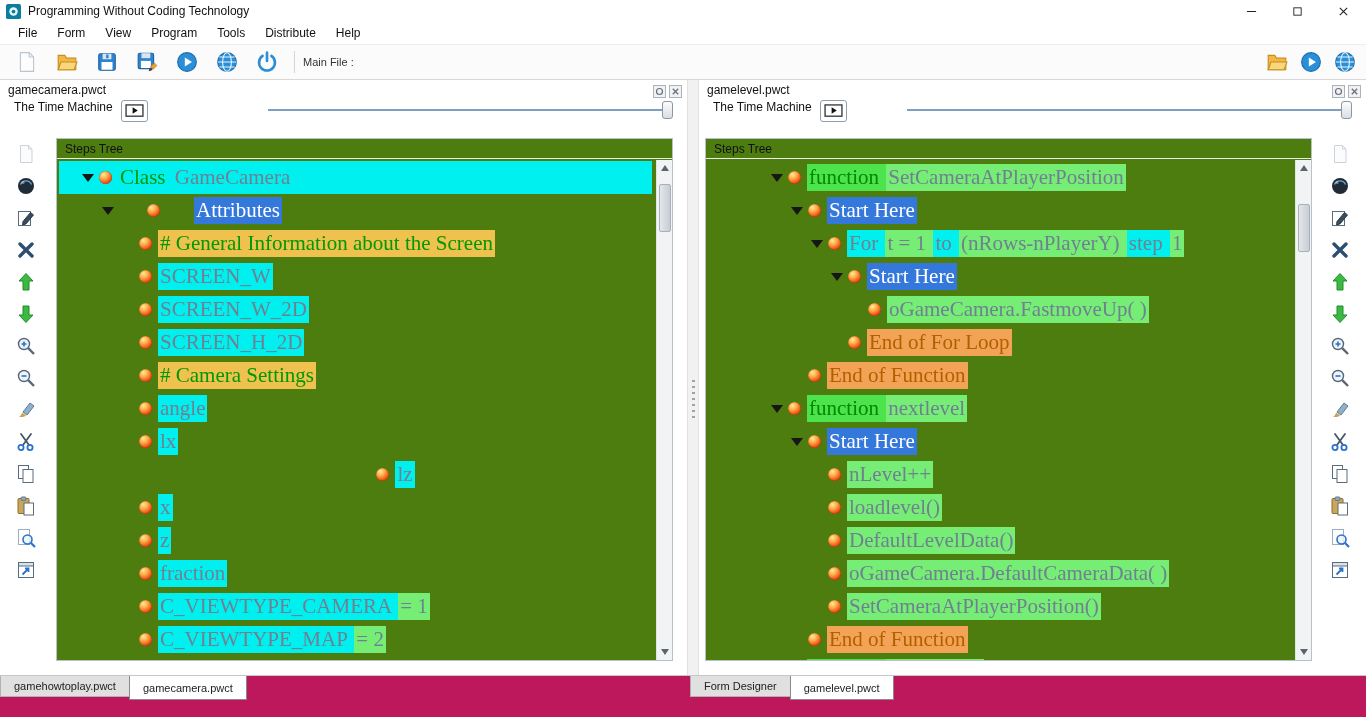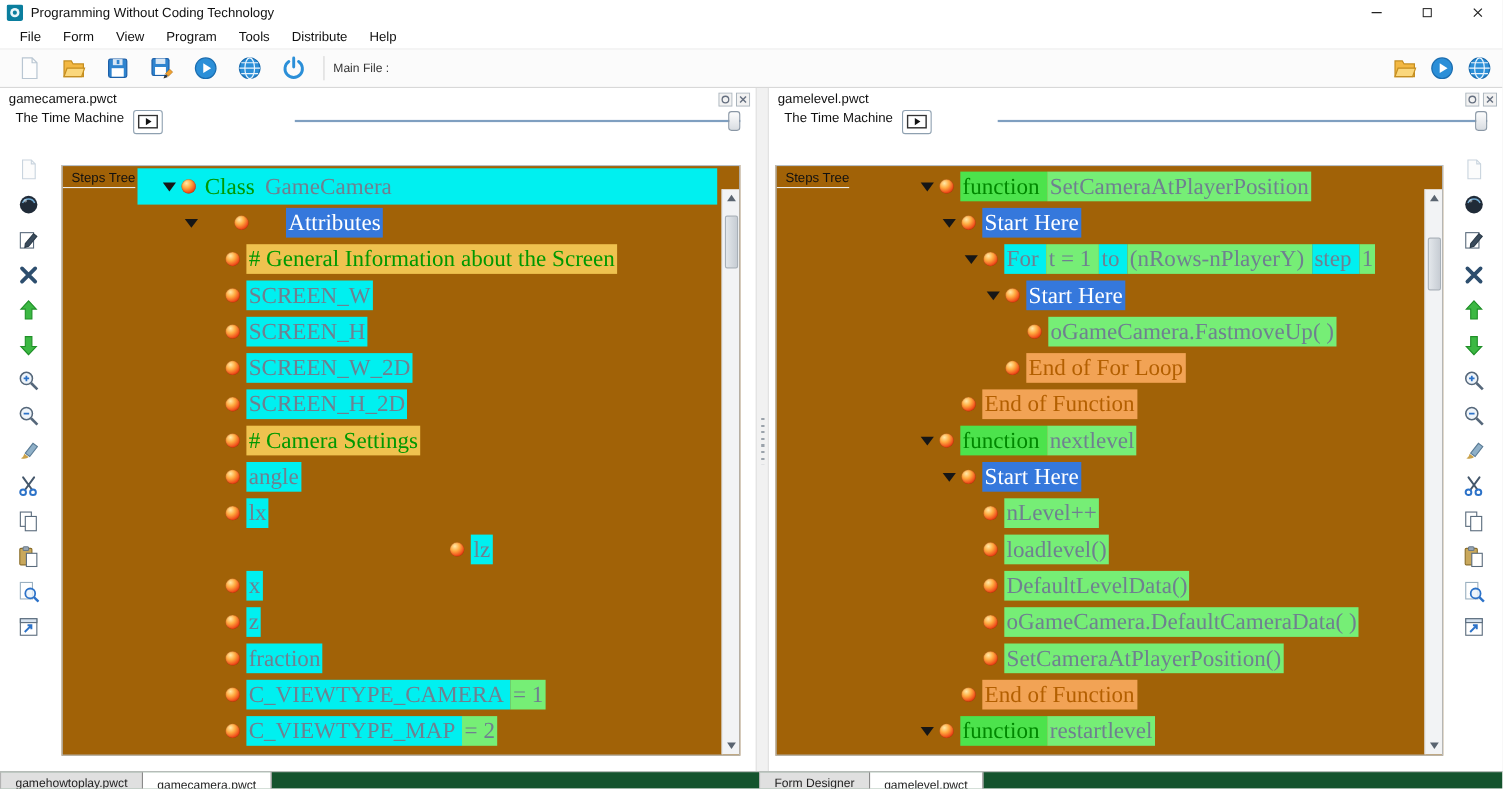--- a/index.html
+++ b/index.html
@@ -54,21 +54,21 @@
   .tm-slider.gap-sm{margin-left:60px;}
   .tm-track{position:absolute;left:0;right:0;top:9px;height:2px;background:#7f9fc0;}
   .tm-thumb{position:absolute;right:0;top:1px;width:11px;height:18px;border:1px solid #8a97a5;border-radius:3px;
      background:linear-gradient(180deg,#fdfdfd,#d9dde2);}
 
   .child-body{flex:1;display:flex;overflow:hidden;padding-bottom:14px;}
   .side-toolbar{width:52px;flex:0 0 auto;display:flex;flex-direction:column;align-items:center;padding-top:4px;}
   .side-btn{width:26px;height:24px;margin-bottom:8px;display:flex;align-items:center;justify-content:center;}
   .side-btn .icon{width:20px;height:20px;}
 
-  .tree-wrap{flex:1;margin-top:12px;border:1px solid #b8c0c8;background:#a16207;display:flex;flex-direction:row;position:relative;overflow:hidden;}
+  .tree-wrap{flex:1;margin-top:0;border:1px solid #b8c0c8;background:#4d7c0f;display:flex;flex-direction:column;position:relative;overflow:hidden;}
   .mdi-child.left .tree-wrap{margin-left:4px;margin-right:14px;}
   .mdi-child.right .tree-wrap{margin-left:6px;margin-right:2px;}
   .tree-header{height:20px;flex:0 0 auto;display:flex;align-items:center;padding-left:8px;font-size:12px;color:#111;border-bottom:1px solid #ececec;}
   .tree-content{flex:1;overflow:hidden;padding:2px 20px 0 2px;font-family:"Liberation Serif","DejaVu Serif",serif;font-size:21px;}
   .tree-row{height:33px;display:flex;align-items:center;white-space:pre;}
   .tree-row.selected{background:#00F0F0;}
   .expander{width:18px;flex:0 0 auto;display:flex;align-items:center;justify-content:center;}
   .tri{width:0;height:0;border-left:6px solid transparent;border-right:6px solid transparent;border-top:8px solid #161616;}
   .orb{width:13px;height:13px;border-radius:50%;flex:0 0 auto;margin:0 6px 0 2px;
      background:radial-gradient(circle at 35% 28%,#ffe9a8 0%,#ffab40 34%,#f04818 70%,#b82c10 100%);
@@ -86,21 +86,21 @@
   .tree-scroll{position:absolute;top:21px;right:0;bottom:0;width:16px;background:#f2f3f5;border-left:1px solid #e0e3e7;display:flex;flex-direction:column;align-items:center;}
   .sb-arrow{width:16px;height:16px;display:flex;align-items:center;justify-content:center;flex:0 0 auto;}
   .arr-up{width:0;height:0;border-left:4px solid transparent;border-right:4px solid transparent;border-bottom:6px solid #5a6470;}
   .arr-down{width:0;height:0;border-left:4px solid transparent;border-right:4px solid transparent;border-top:6px solid #5a6470;}
   .sb-spacer{flex:1;}
   .sb-thumb{width:12px;height:48px;flex:0 0 auto;background:linear-gradient(90deg,#e3e7eb,#c7cdd4);border:1px solid #a8b0b8;border-radius:2px;}
   .sb-thumb.pos-a{margin-top:8px;}
   .sb-thumb.pos-b{margin-top:28px;}
 
   
-  .bottom-bar{height:16px;flex:0 0 auto;background:#14532d;border-top:1px solid #c6c6c6;position:relative;}
+  .bottom-bar{height:42px;flex:0 0 auto;background:#be185d;border-top:1px solid #c6c6c6;position:relative;}
   .tab-group{position:absolute;top:0;display:flex;align-items:flex-start;}
   .tab-group.tg-left{left:0;}
   .tab-group.tg-right{left:690px;}
   .tab{height:21px;padding:0 13px;display:flex;align-items:center;font-size:11px;color:#222;
      background:#e0e0e0;border:1px solid #b2b2b2;border-top:none;margin-right:-1px;white-space:nowrap;}
   .tab.active{background:#ffffff;border-color:#8a8a8a;height:24px;z-index:2;position:relative;}
 </style>
 </head>
 <body>
 
@@ -400,21 +400,20 @@
               </span>
             </div>
           </div>
         <div class="tree-wrap">
           <div class="tree-header">Steps Tree</div>
           <div class="tree-content" id="left-tree">
               <div class="tree-row selected" style="padding-left: 20px;"><span class="expander"><span class="tri"></span></span><span class="orb"></span><span class="seg kw-cyan">Class </span><span class="seg id-cyan">GameCamera</span></div>
               <div class="tree-row" style="padding-left: 40px; gap: 28px;"><span class="expander"><span class="tri"></span></span><span class="orb"></span><span class="seg blue">Attributes</span></div>
               <div class="tree-row" style="padding-left: 60px; text-align: right;"><span class="expander"></span><span class="orb"></span><span class="seg comment"># General Information about the Screen</span></div>
               <div class="tree-row" style="padding-left: 60px;"><span class="expander"></span><span class="orb"></span><span class="seg id-cyan">SCREEN_W</span></div>
-              <div class="tree-row" style="padding-left: 60px;"><span class="expander"></span><span class="orb"></span><span class="seg id-cyan">SCREEN_H</span></div>
               <div class="tree-row" style="padding-left: 60px;"><span class="expander"></span><span class="orb"></span><span class="seg id-cyan">SCREEN_W_2D</span></div>
               <div class="tree-row" style="padding-left: 60px;"><span class="expander"></span><span class="orb"></span><span class="seg id-cyan">SCREEN_H_2D</span></div>
               <div class="tree-row" style="padding-left: 60px;"><span class="expander"></span><span class="orb"></span><span class="seg comment"># Camera Settings</span></div>
               <div class="tree-row" style="padding-left: 60px;"><span class="expander"></span><span class="orb"></span><span class="seg id-cyan">angle</span></div>
               <div class="tree-row" style="padding-left: 60px;"><span class="expander"></span><span class="orb"></span><span class="seg id-cyan">lx</span></div>
               <div class="tree-row" style="padding-left: 60px; justify-content: center;"><span class="expander"></span><span class="orb"></span><span class="seg id-cyan">lz</span></div>
               <div class="tree-row" style="padding-left: 60px;"><span class="expander"></span><span class="orb"></span><span class="seg id-cyan">x</span></div>
               <div class="tree-row" style="padding-left: 60px;"><span class="expander"></span><span class="orb"></span><span class="seg id-cyan">z</span></div>
               <div class="tree-row" style="padding-left: 60px;"><span class="expander"></span><span class="orb"></span><span class="seg id-cyan">fraction</span></div>
               <div class="tree-row" style="padding-left: 60px;"><span class="expander"></span><span class="orb"></span><span class="seg id-cyan">C_VIEWTYPE_CAMERA </span><span class="seg id-green">= 1</span></div>

